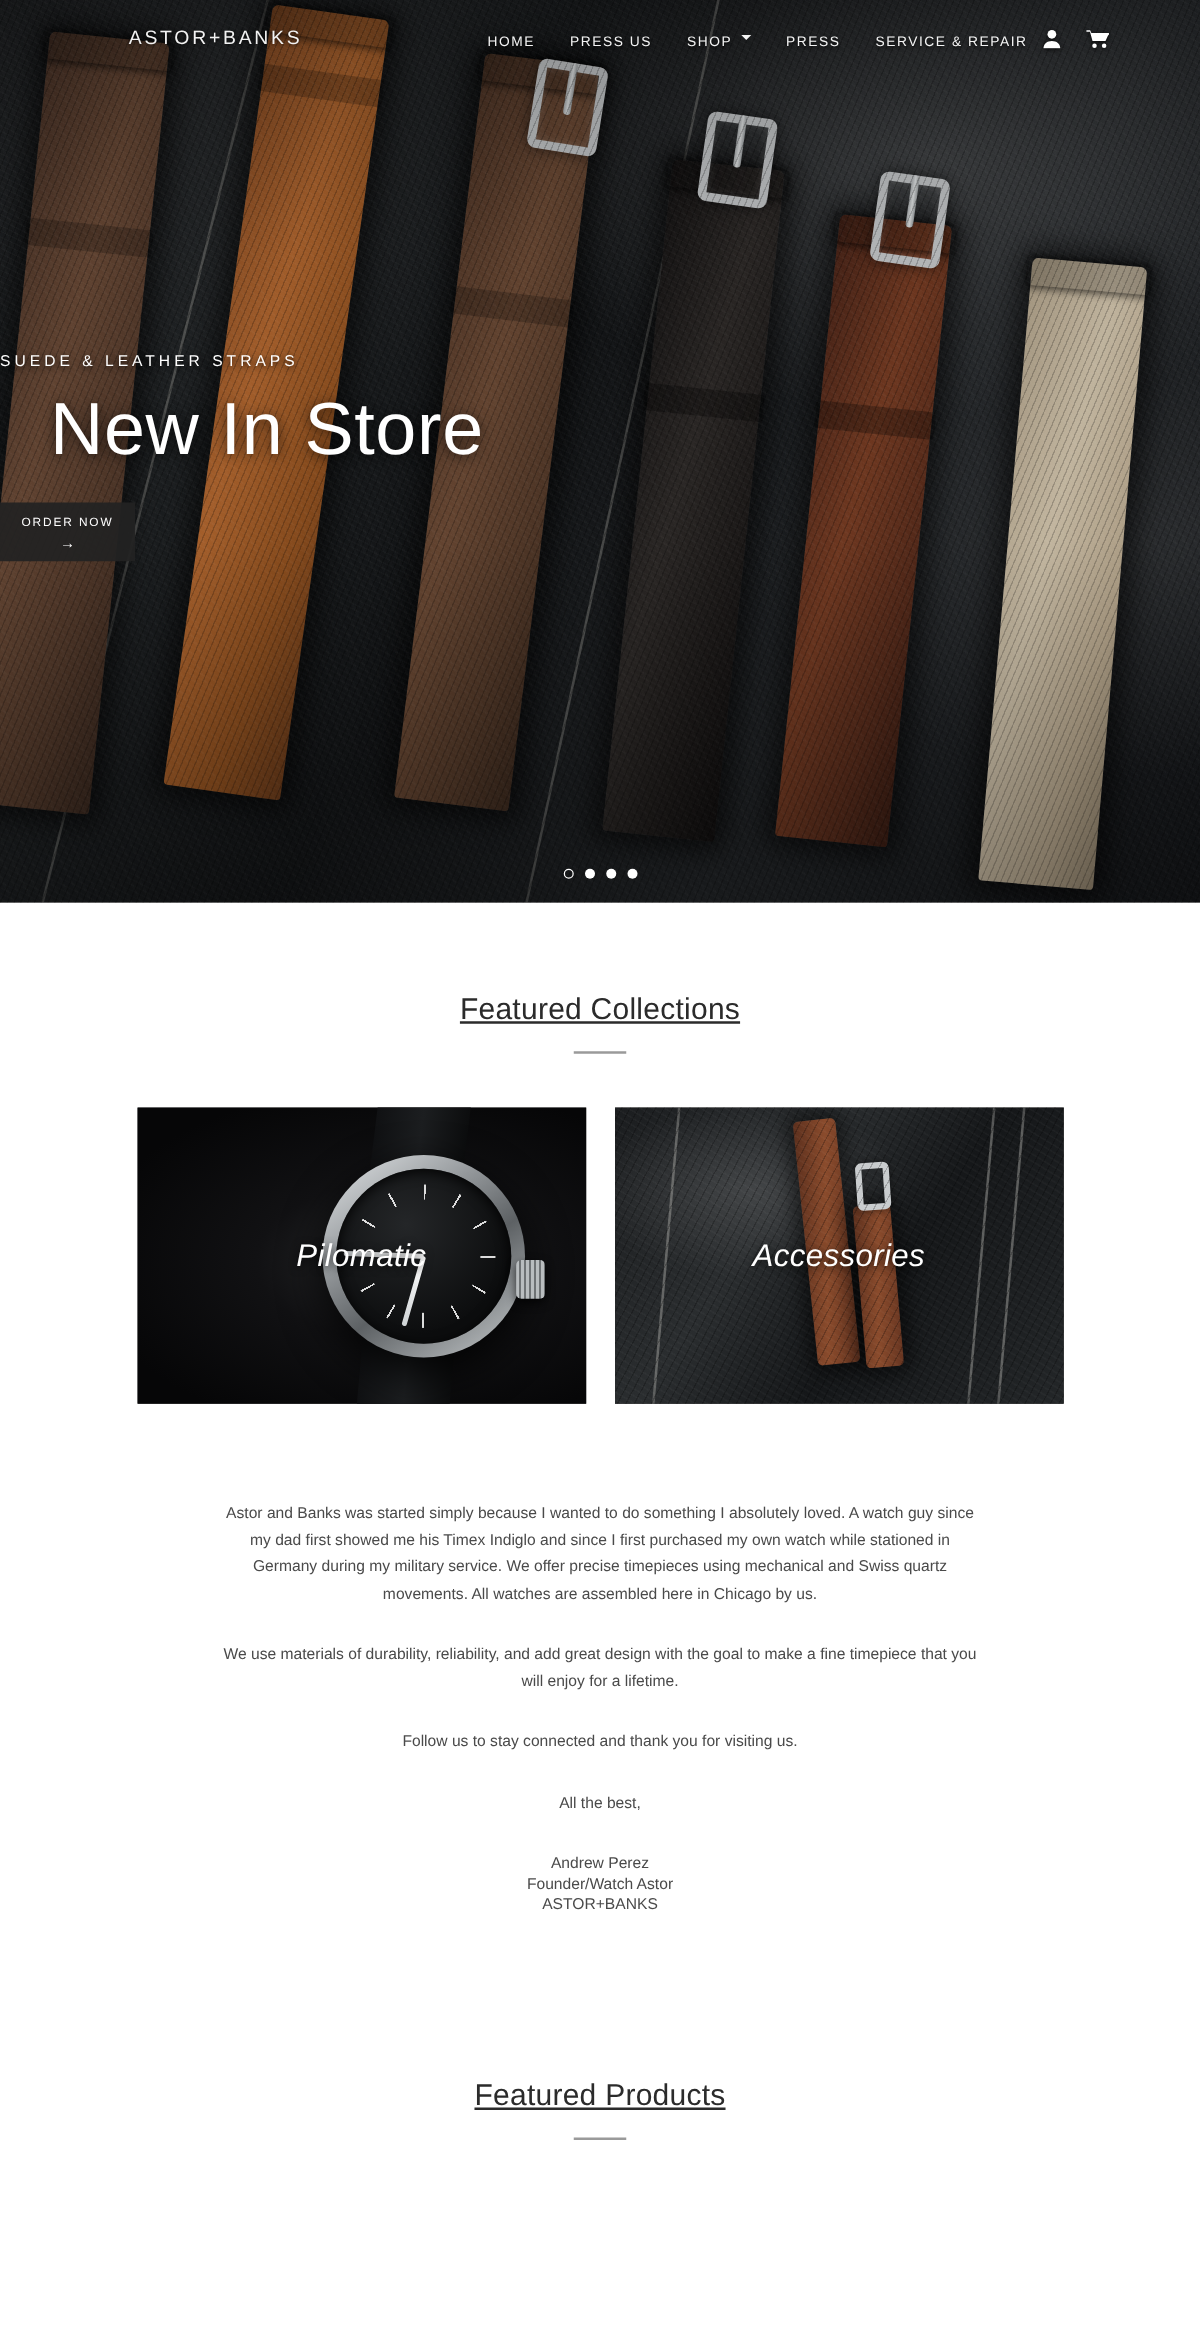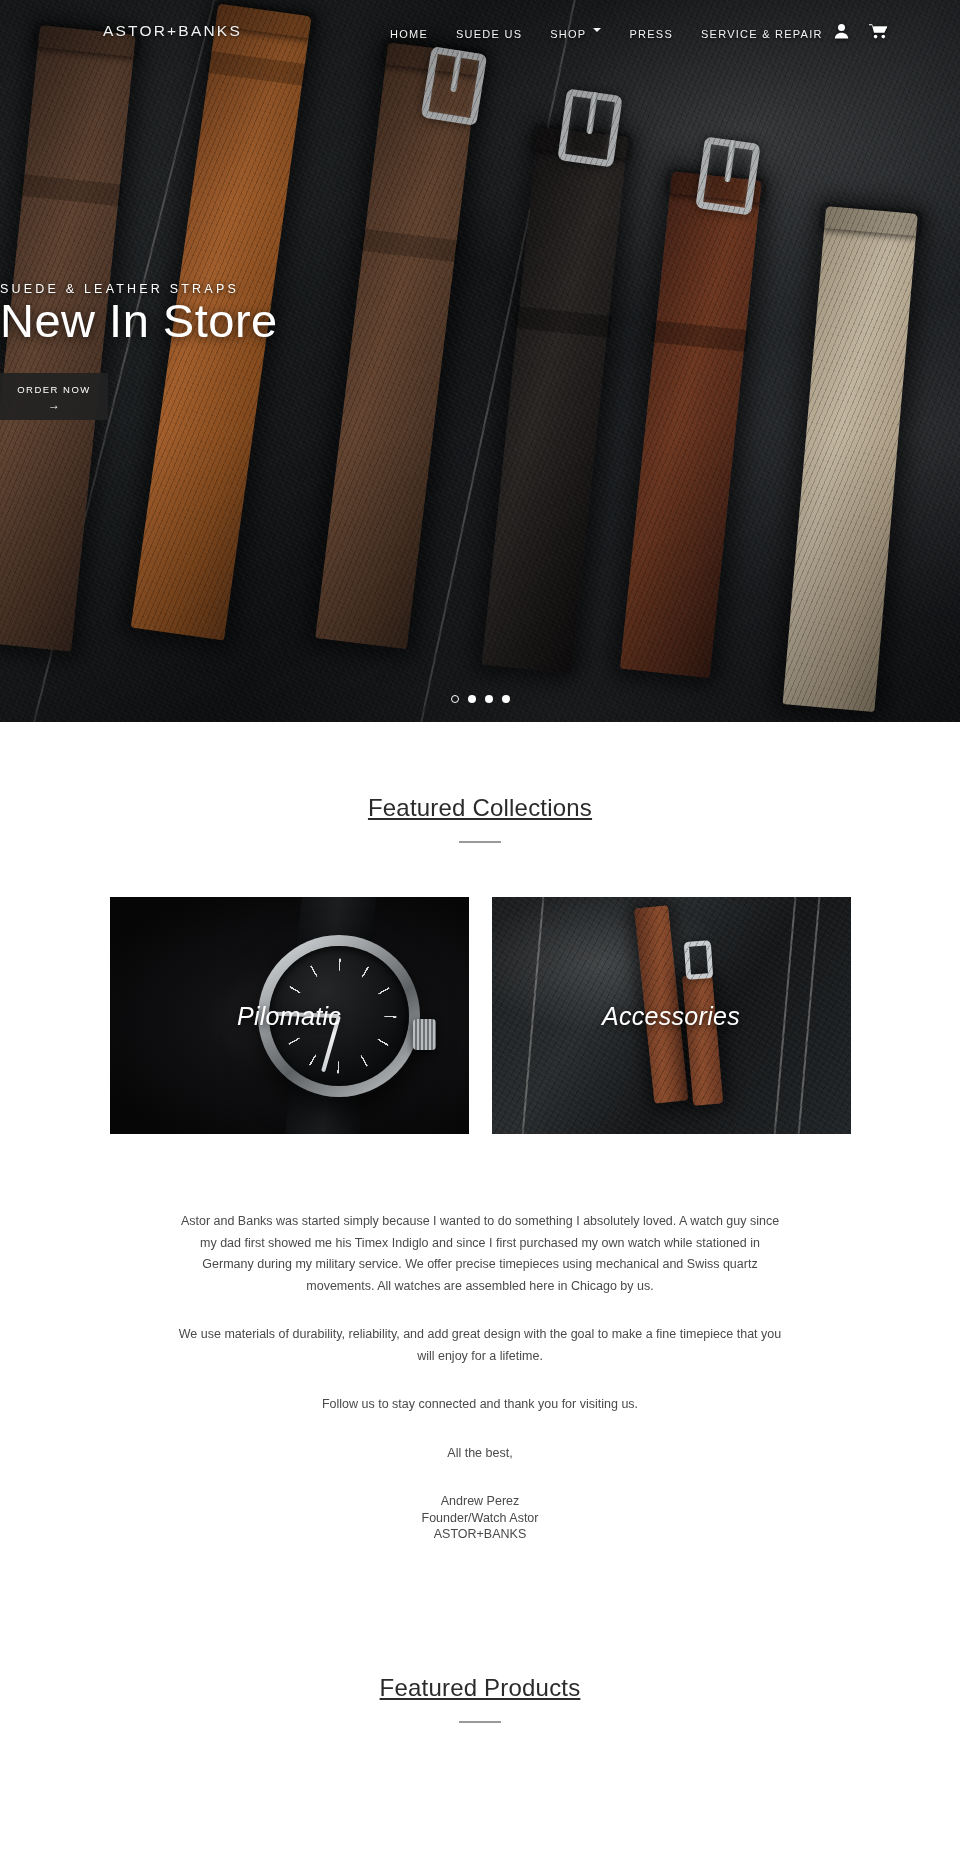--- a/index.html
+++ b/index.html
@@ -174,26 +174,28 @@
     z-index: 20;
   }
   .hero-eyebrow {
     color: #ffffff;
     font-size: 12.5px;
     letter-spacing: 3.2px;
     font-weight: 400;
     text-shadow: 0 1px 5px rgba(0,0,0,.85);
   }
   .hero-title {
+    margin-top: 16px;
     color: #ffffff;
-    font-size: 47px;
+    font-size: 59px;
     font-weight: 300;
     letter-spacing: 0.5px;
     line-height: 1.08;
     text-shadow: 0 2px 10px rgba(0,0,0,.7);
+    padding-left: 40px;
   }
   .hero-cta {
     display: inline-flex;
     flex-direction: column;
     align-items: center;
     justify-content: center;
     margin-top: 26px;
     width: 108px;
     padding: 11px 0 9px;
     background: rgba(34,34,34,.93);
@@ -253,21 +255,21 @@
   }
 
   
   .collections {
     padding-top: 72px;
   }
   .collection-grid {
     display: flex;
     gap: 23px;
     justify-content: center;
-    margin-top: 54px;
+    margin-top: 43px;
   }
   .collection-card {
     position: relative;
     width: 359px;
     height: 237px;
     overflow: hidden;
     cursor: pointer;
     background: #0a0a0a;
     display: block;
     text-decoration: none;
@@ -457,21 +459,21 @@
   <div class="hero-overlay"></div>
 
   <header class="site-header">
     <a class="logo" href="#">ASTOR+BANKS</a>
 
     <nav class="main-nav">
       <a class="nav-link" href="#">
         <span>HOME</span>
       </a>
       <a class="nav-link" href="#">
-        <span>SUEDE US</span>
+        <span>PRESS US</span>
       </a>
       <a class="nav-link" href="#">
         <span>SHOP</span>
         <span class="caret"></span>
       </a>
       <a class="nav-link" href="#">
         <span>PRESS</span>
       </a>
       <a class="nav-link" href="#">
         <span>SERVICE &amp; REPAIR</span>

